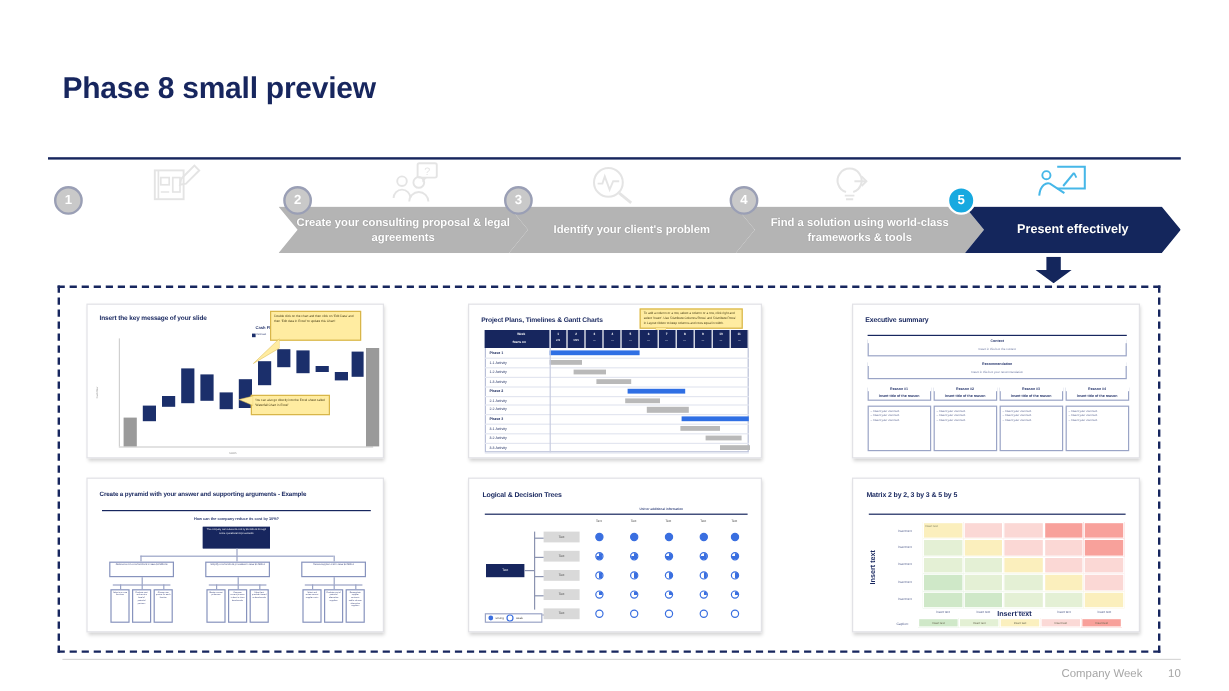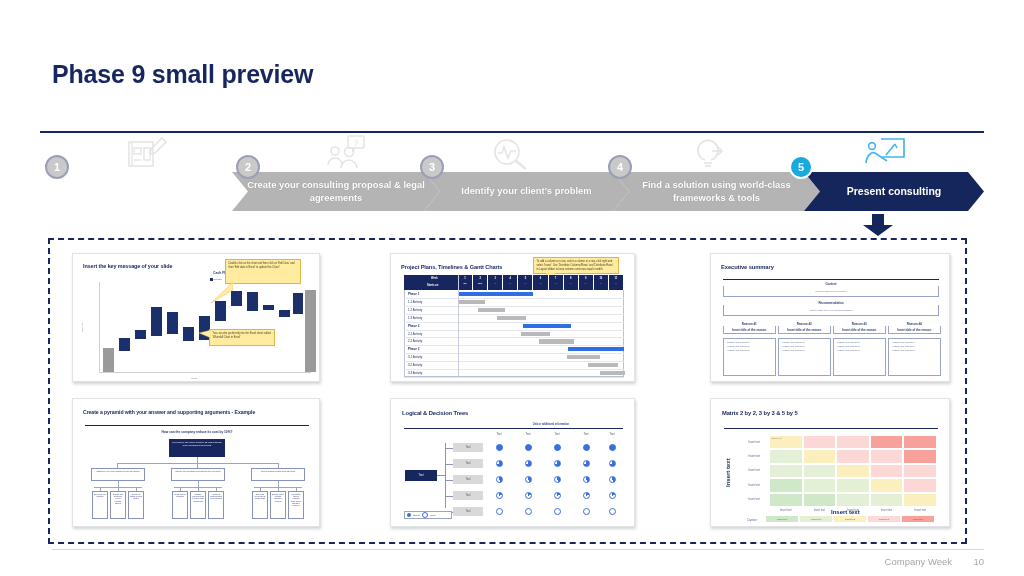--- a/index.html
+++ b/index.html
@@ -105,21 +105,21 @@
   
   .foot-rule{position:absolute;left:52px;top:549px;width:932px;height:1px;background:#d7d7d7;}
   .foot-company{position:absolute;right:72px;top:556px;font-size:9.5px;color:#a6a6a6;}
   .foot-page{position:absolute;right:40px;top:556px;font-size:9.5px;color:#a6a6a6;}
 </style>
 </head>
 <body>
 
 <div class="slide">
 
-  <div class="title">Phase 9 small preview</div>
+  <div class="title">Phase 8 small preview</div>
   <div class="title-rule"></div>
 
   <div class="process">
 
     <svg class="pic" style="left:86px;top:3px;" width="42" height="34" viewBox="0 0 42 34">
       <rect x="3" y="6" width="24" height="24" fill="none" stroke="#cfcfcf" stroke-width="1.6"></rect>
       <rect x="8" y="12" width="7" height="6" fill="none" stroke="#cfcfcf" stroke-width="1.4"></rect>
       <rect x="18" y="12" width="6" height="12" fill="none" stroke="#cfcfcf" stroke-width="1.4"></rect>
       <line x1="8" y1="24" x2="15" y2="24" stroke="#cfcfcf" stroke-width="1.4"></line>
       <line x1="6" y1="6" x2="6" y2="30" stroke="#cfcfcf" stroke-width="1.4"></line>
@@ -161,21 +161,21 @@
     <div class="chev grey" style="left:384px;width:205px;">
       <span>Identify your client's problem</span>
     </div>
     <div class="chev grey" style="left:192px;width:208px;">
       <span>Create your consulting proposal &amp; legal agreements</span>
     </div>
     <div class="chev grey" style="left:573px;width:207px;">
       <span>Find a solution using world-class frameworks &amp; tools</span>
     </div>
     <div class="chev navy" style="left:764px;width:180px;font-size:10.5px;">
-      <span>Present consulting</span>
+      <span>Present effectively</span>
     </div>
 
     <div class="badge grey" style="left:5px;">
       <span>1</span>
     </div>
     <div class="badge grey" style="left:196px;">
       <span>2</span>
     </div>
     <div class="badge grey" style="left:380px;">
       <span>3</span>

